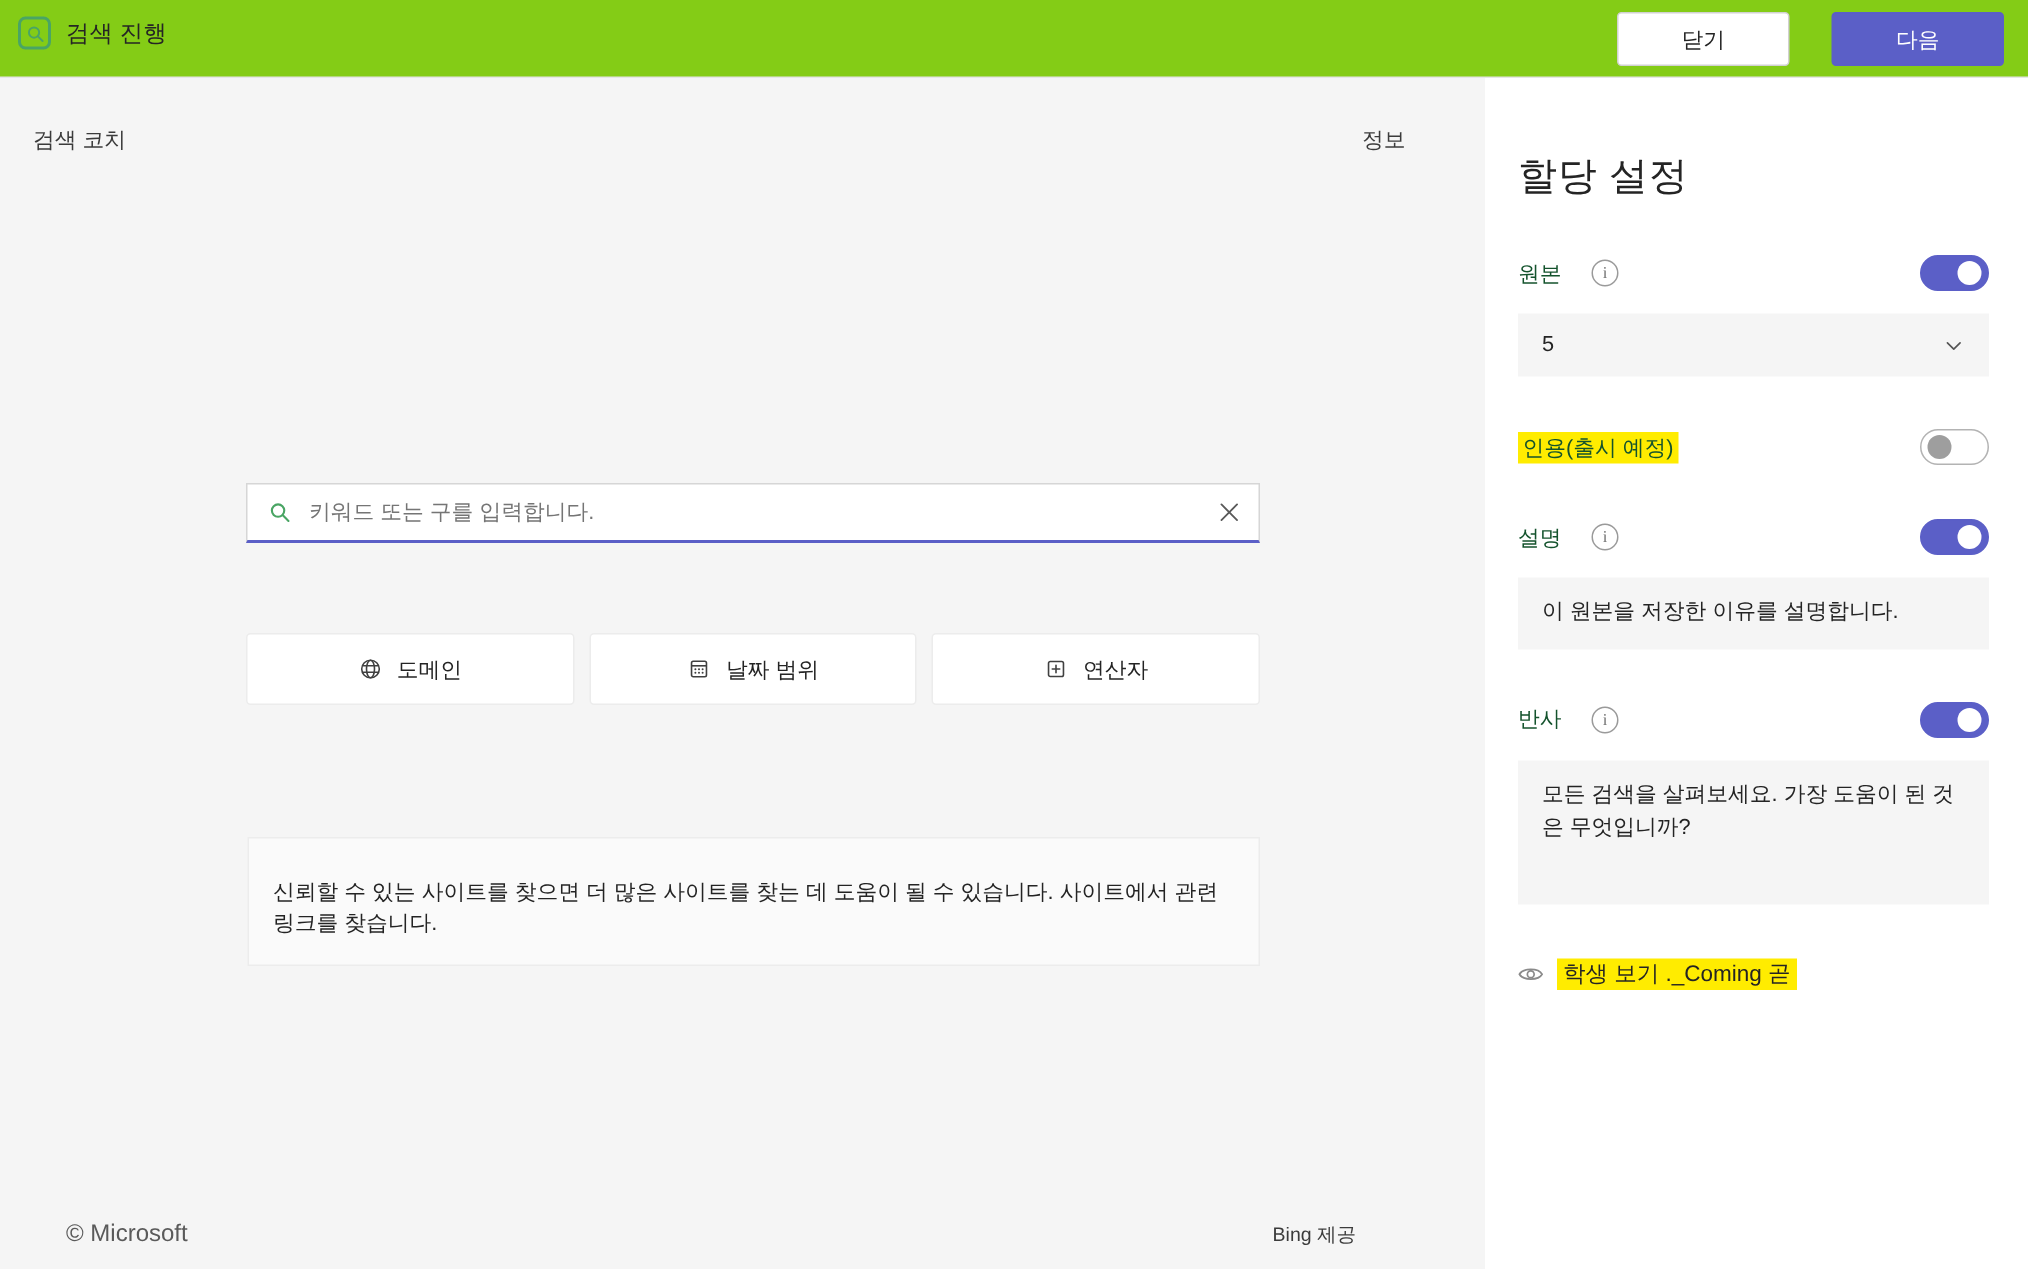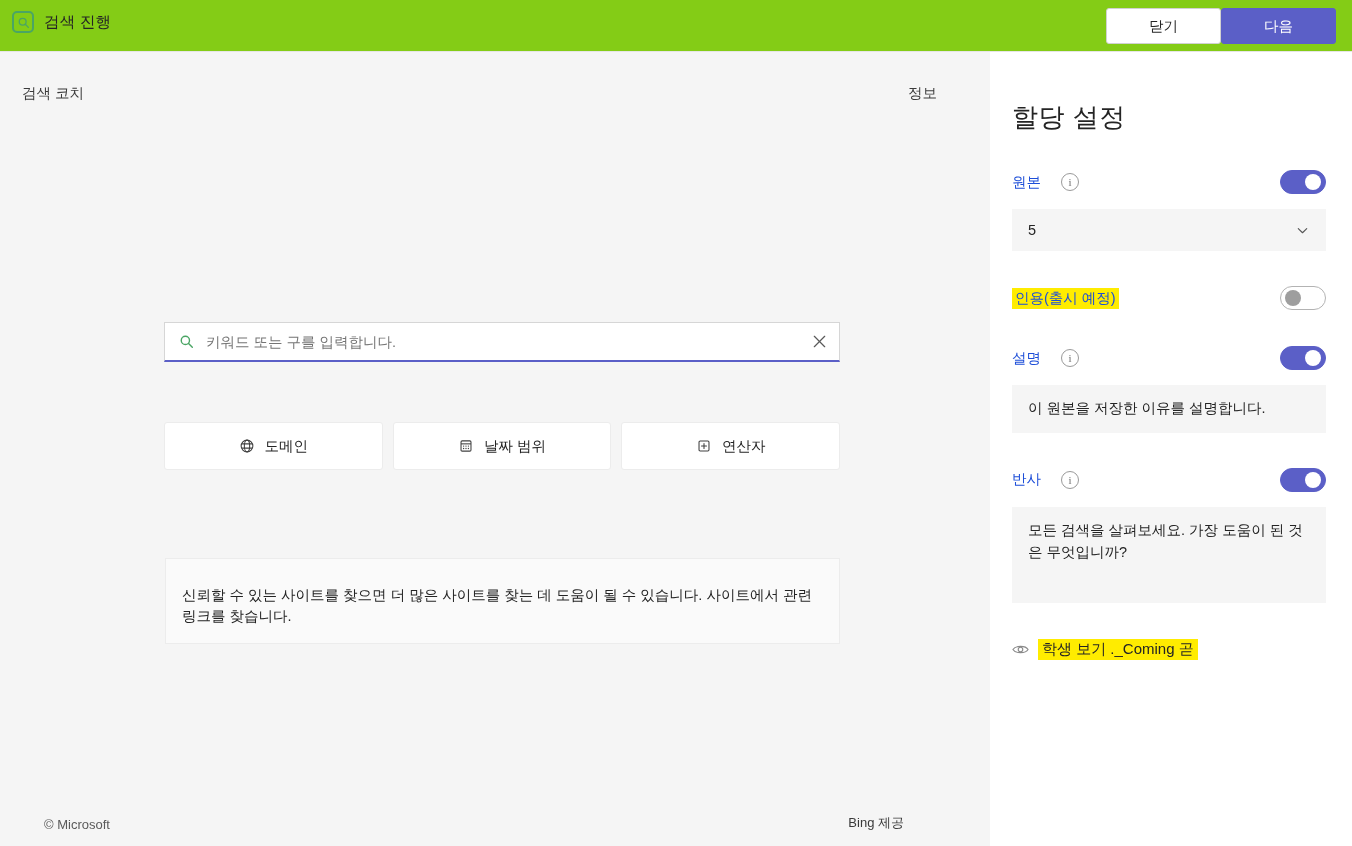--- a/index.html
+++ b/index.html
@@ -34,21 +34,21 @@
     color: #4aa564;
   }
   #app-title {
     font-size: 15.5px;
     color: #252525;
     letter-spacing: .2px;
   }
   #topbar-actions {
     position: absolute;
     right: 16px; top: 8px;
-    display: flex; gap: 0;
+    display: flex; gap: 28px;
   }
   .top-btn {
     height: 36px;
     min-width: 115px;
     padding: 0 18px;
     font-size: 14.5px;
     font-family: inherit;
     border-radius: 3px;
     cursor: pointer;
     display: flex; align-items: center; justify-content: center;
@@ -177,21 +177,21 @@
   #tip-body {
     margin-top: 12px;
     font-size: 14.5px;
     color: #242424;
     line-height: 1.45;
   }
 
   #copyright {
     position: absolute;
     left: 44px; bottom: 14px;
-    font-size: 13px;
+    font-size: 16px;
     color: #5a5a5a;
   }
   #powered-by {
     position: absolute;
     right: 88px; bottom: 14px;
     font-size: 13px;
     color: #3b3b3b;
   }
 
   
@@ -210,21 +210,21 @@
     letter-spacing: .5px;
   }
 
   .setting-row {
     margin-top: 34px;
     display: flex; align-items: center;
     height: 26px;
   }
   .setting-label {
     font-size: 14.5px;
-    color: #1d4ed8;
+    color: #14532d;
   }
   .setting-label.hl {
     background: #ffec00;
     padding: 1px 3px;
   }
   .info-icon {
     margin-left: 20px;
     width: 18px; height: 18px;
     border: 1px solid #9a9a9a;
     border-radius: 50%;

